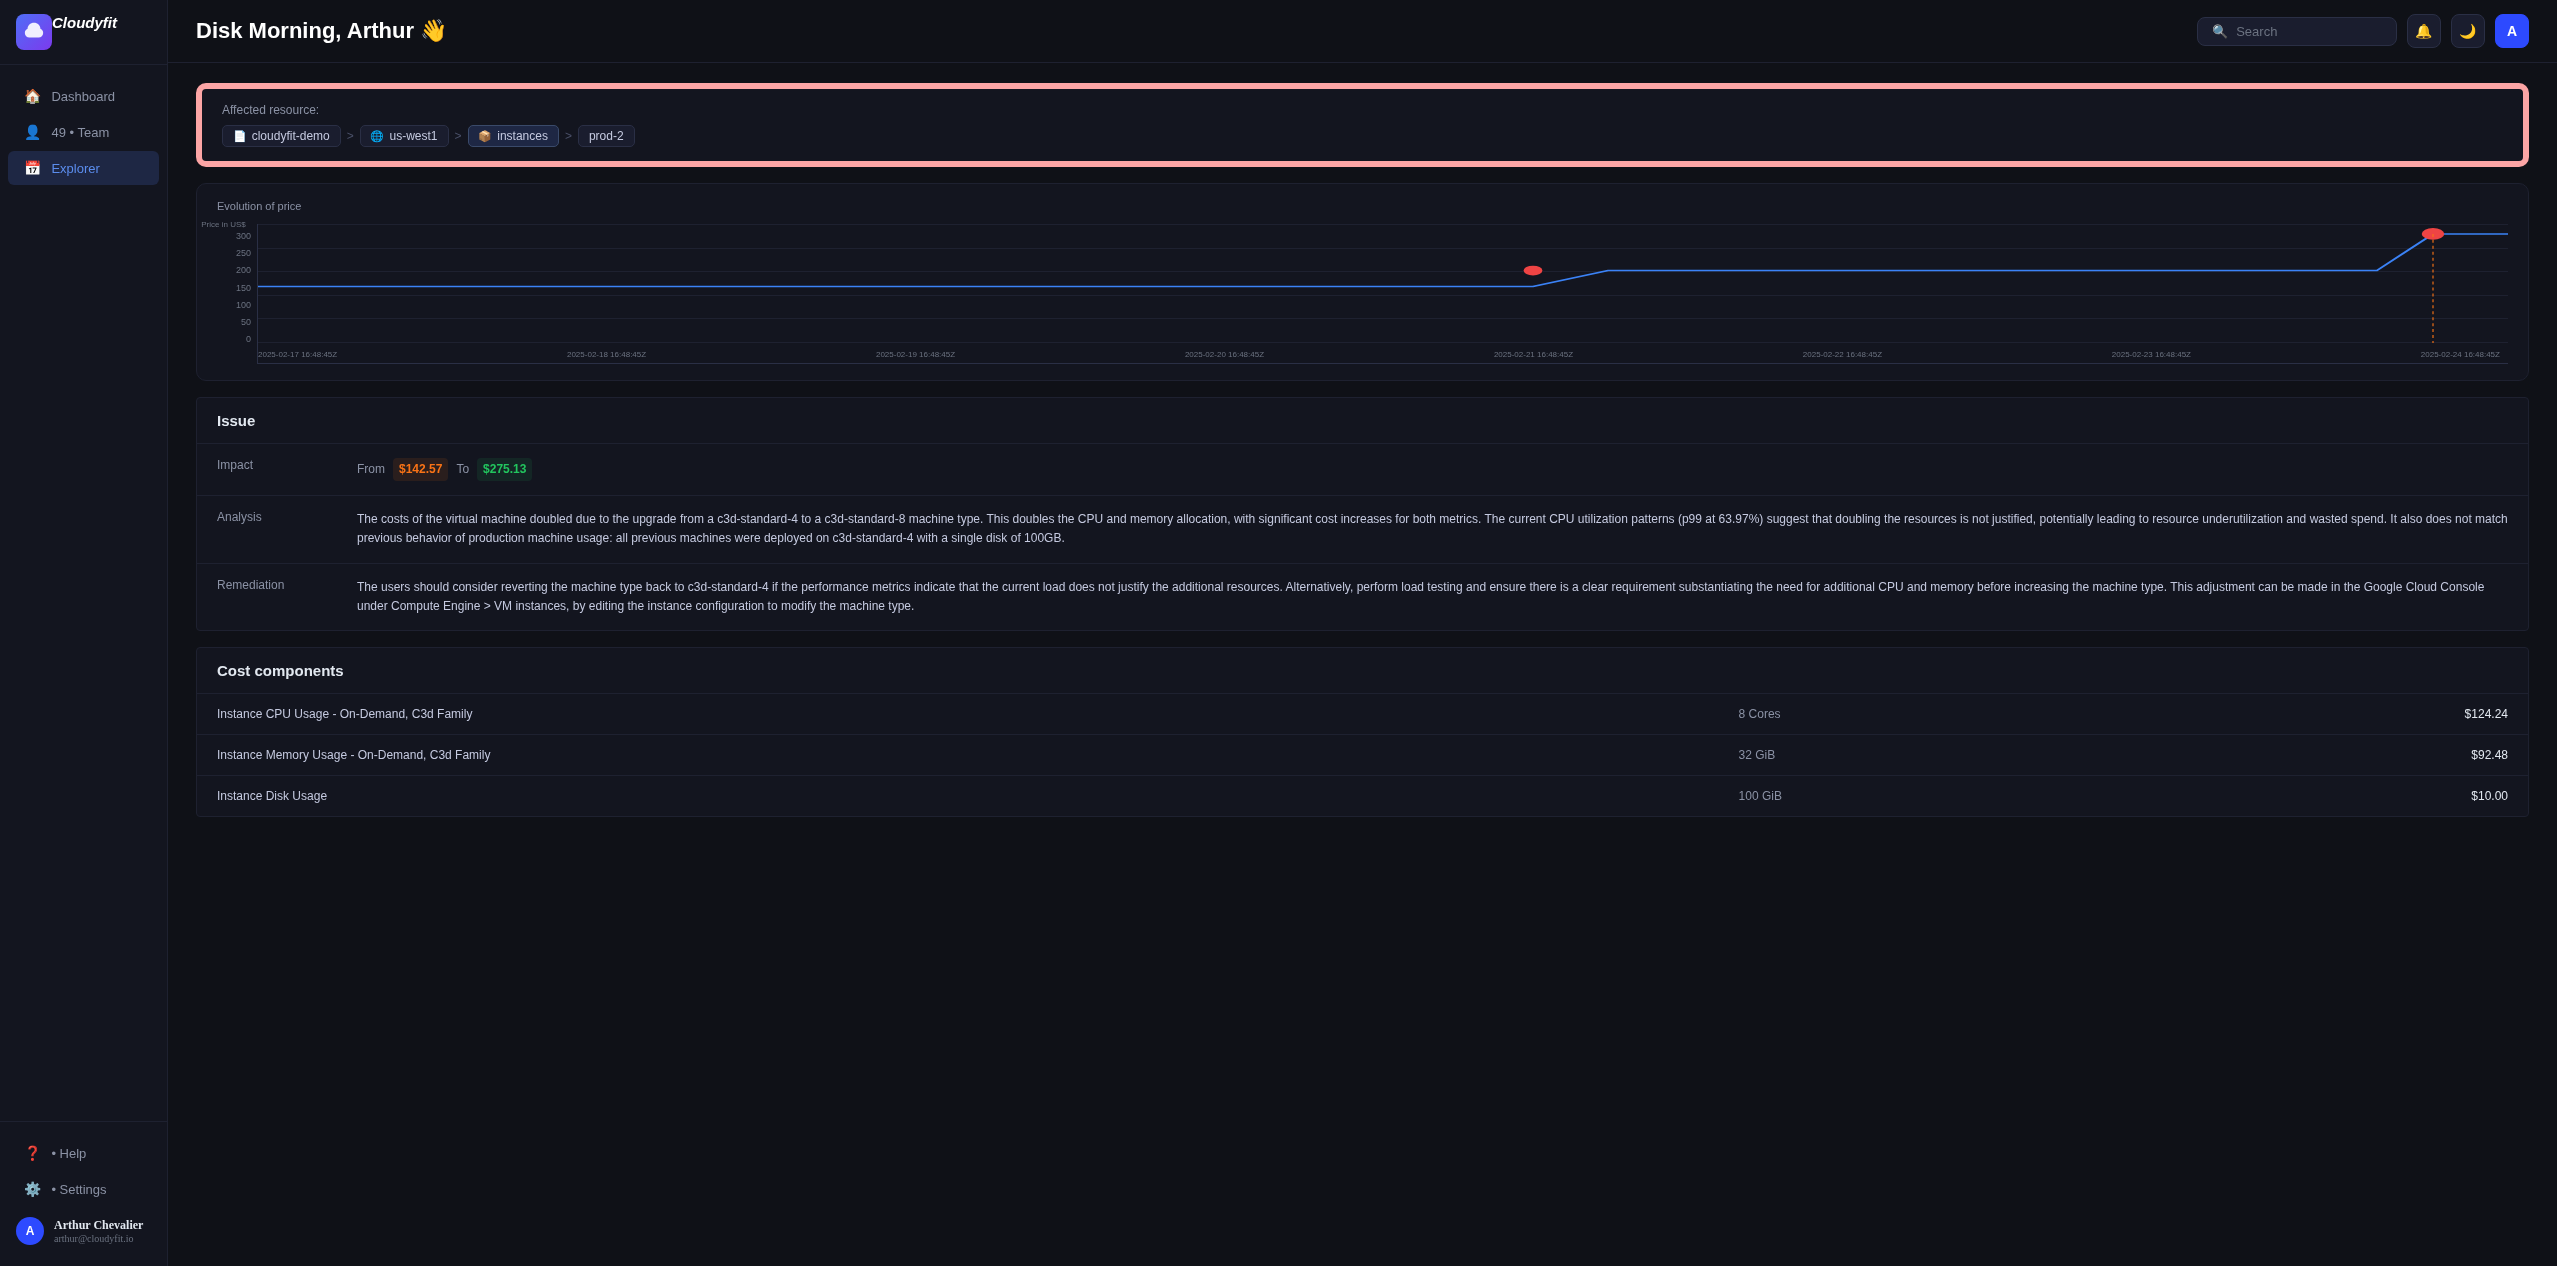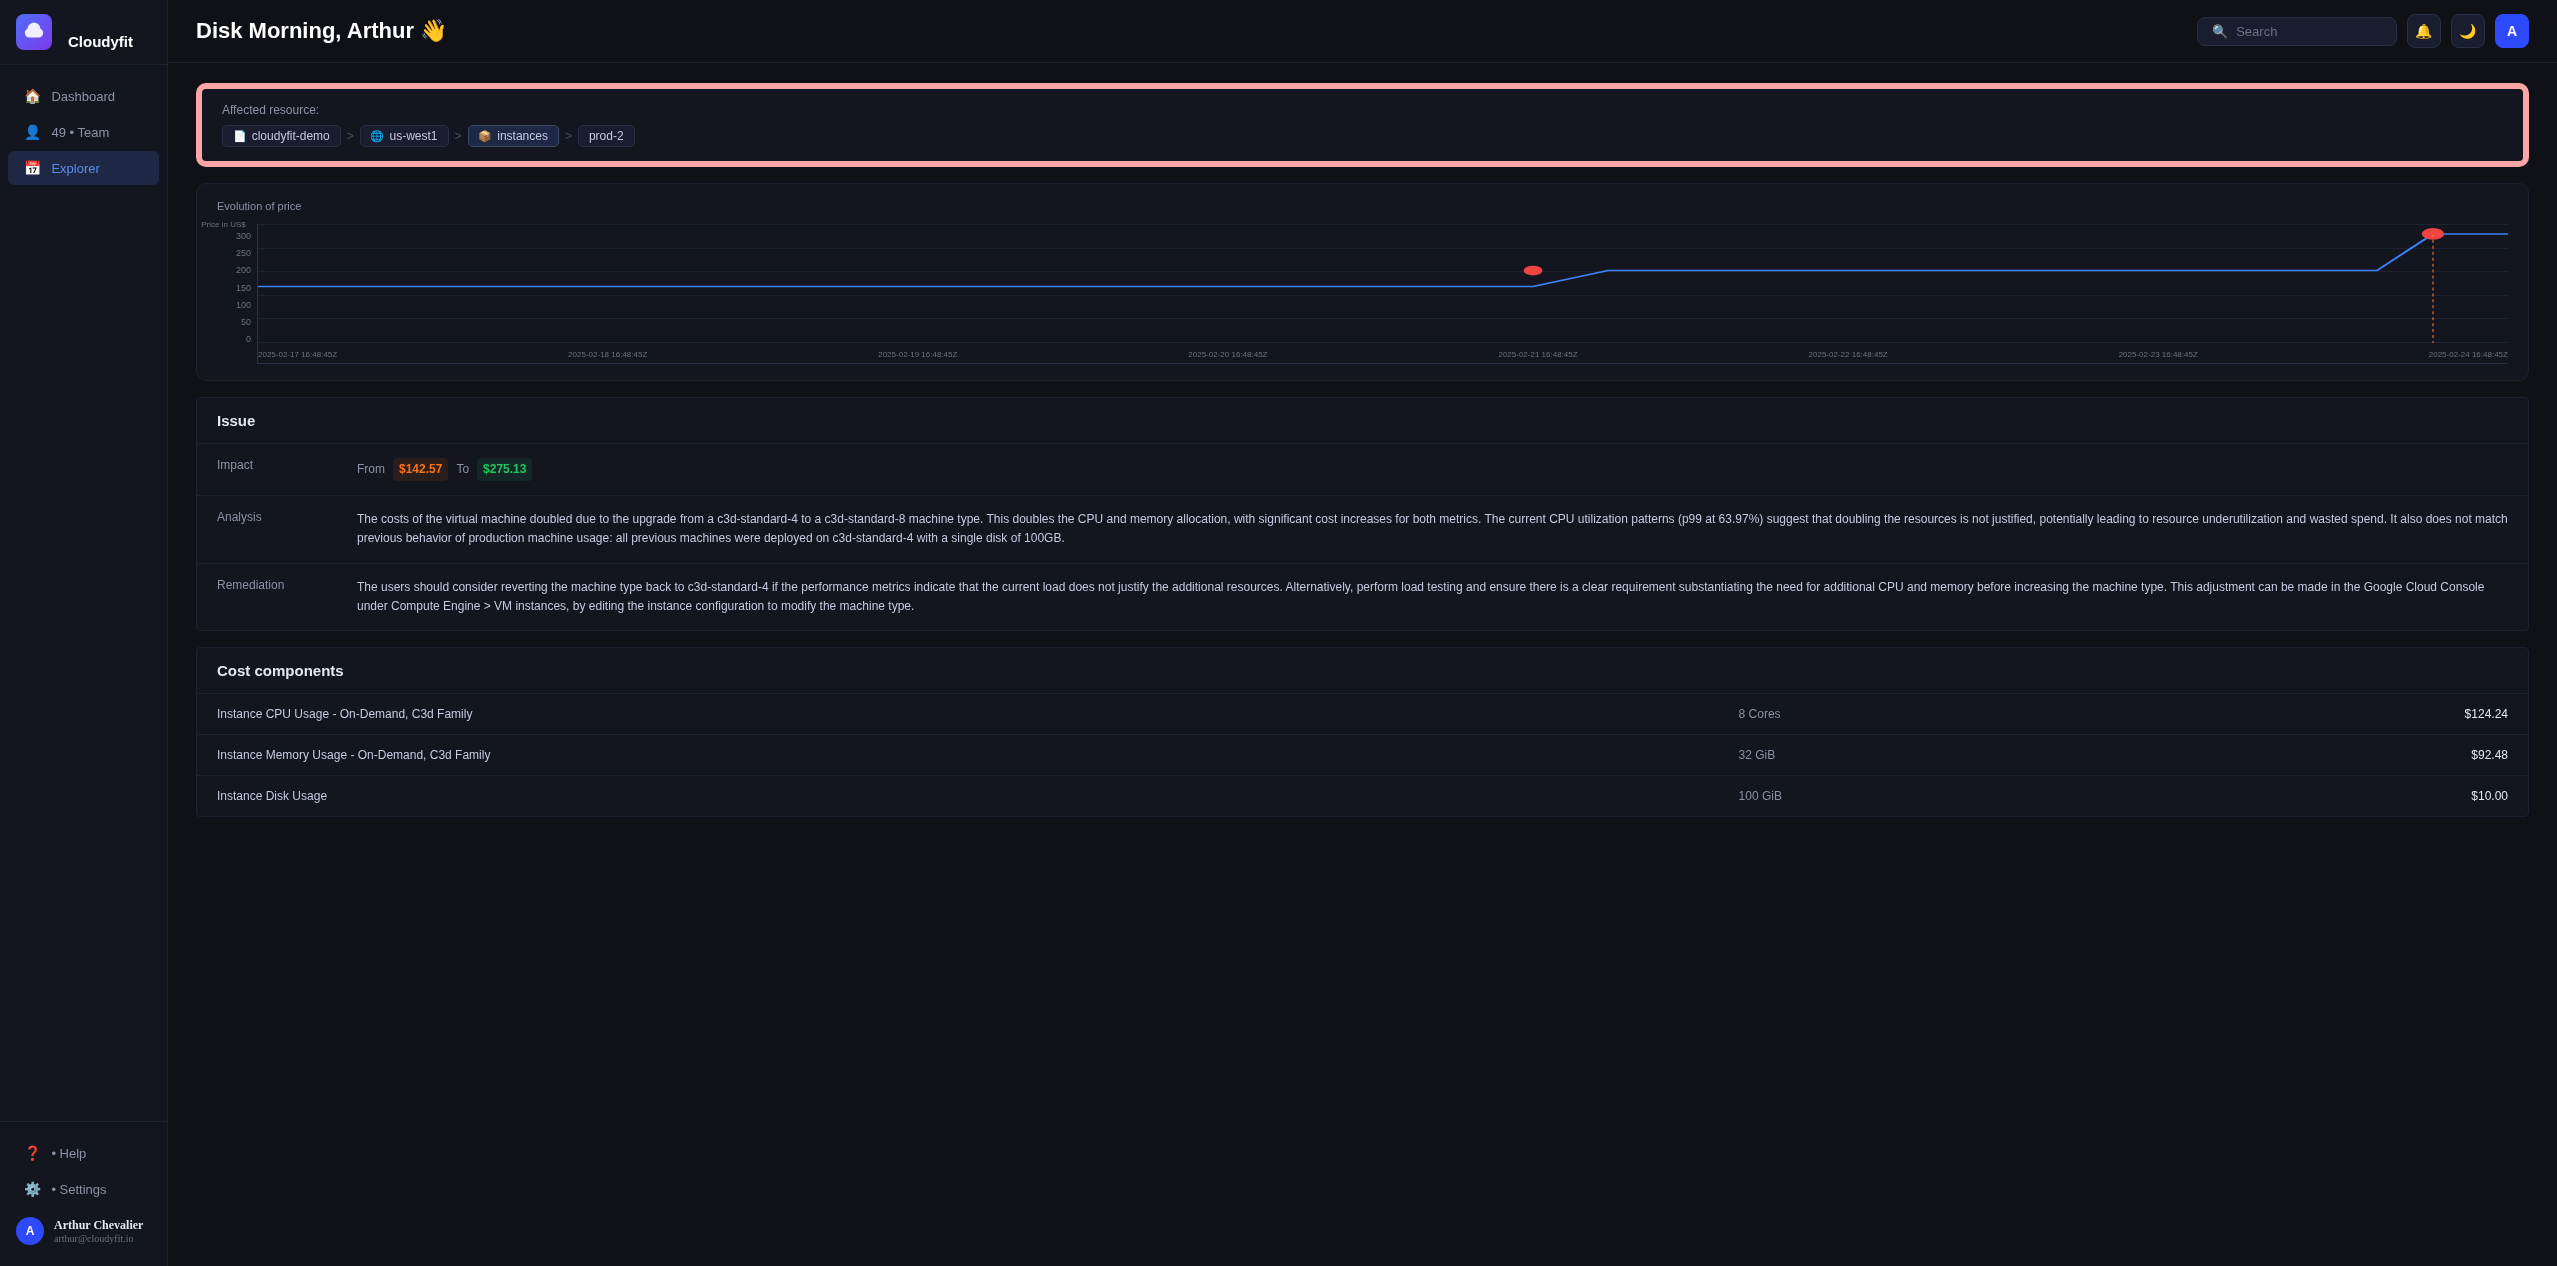--- a/index.html
+++ b/index.html
@@ -19,23 +19,24 @@
       min-width: 168px;
       background: #13151f;
       display: flex;
       flex-direction: column;
       border-right: 1px solid #1e2130;
       height: 100vh;
     }
     .sidebar-logo {
       padding: 14px 16px;
       display: flex;
-      align-items: flex-end;
-      gap: 16px;
+      align-items: flex-start;
+      gap: 0;
       border-bottom: 1px solid #1e2130;
+      font-style: italic;
     }
     .logo-icon {
       width: 36px;
       height: 36px;
       background: linear-gradient(135deg, #4f6ef7, #7c3aed);
       border-radius: 8px;
       display: flex;
       align-items: center;
       justify-content: center;
       font-size: 18px;
@@ -251,21 +252,21 @@
     .chart-line-svg {
       position: absolute;
       top: 0; left: 0;
       width: 100%;
       height: calc(100% - 20px);
     }
     .chart-x-labels {
       position: absolute;
       bottom: 0;
       left: 0;
-      right: 0;
+      right: 8px;
       display: flex;
       justify-content: space-between;
       padding: 4px 0;
     }
     .x-label { font-size: 8px; color: #6b7280; }
 
     
     .section {
       background: #13151f;
       border: 1px solid #1e2130;

